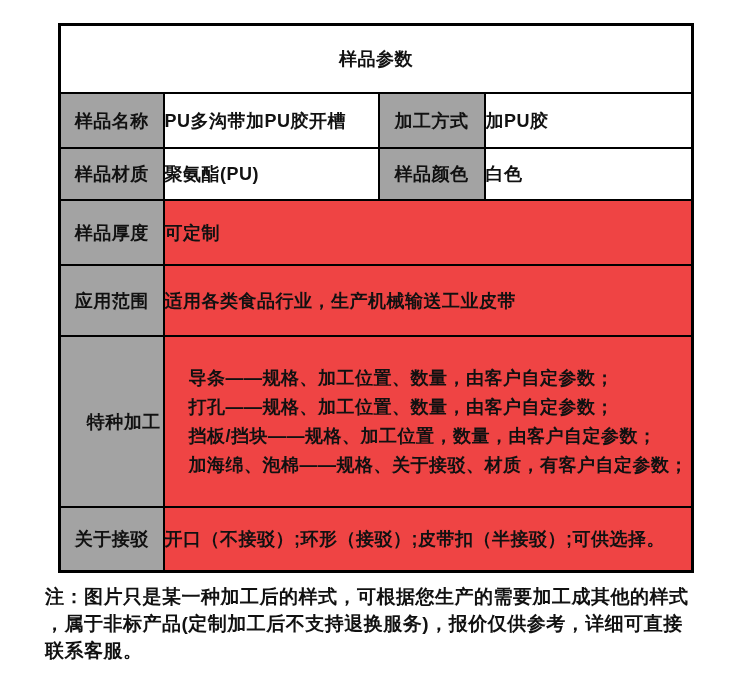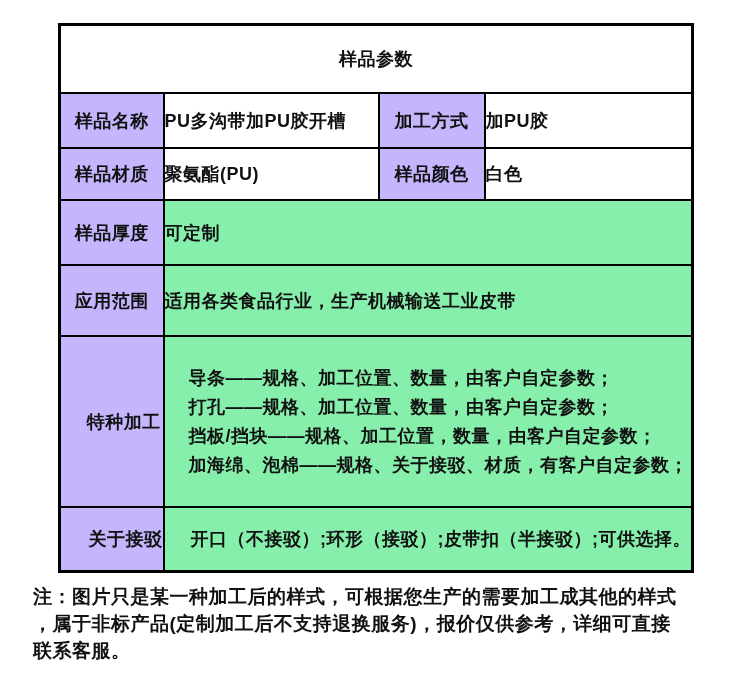--- a/index.html
+++ b/index.html
@@ -35,45 +35,45 @@
     letter-spacing: 0.5px;
   }
   td.title-cell {
     height: 66px;
     text-align: center;
     font-size: 30px;
     letter-spacing: 2px;
     background: #ffffff;
   }
   td.label {
-    background: #c4b5fd;
+    background: #a3a3a3;
     text-align: center;
   }
   td.val-center {
     text-align: left;
     background: #ffffff;
   }
   td.val-left {
     text-align: left;
-    background: #86efac;
+    background: #ef4444;
     padding-left: 17px;
   }
   tr.r-name td    { height: 53px; }
   tr.r-material td{ height: 50px; }
   tr.r-thick td   { height: 63px; }
   tr.r-apply td   { height: 69px; margin-top: 12px; }
   tr.r-special td { height: 169px; padding-left: 24px; }
-  tr.r-join td    { height: 62px; text-align: right; }
+  tr.r-join td    { height: 62px; }
   .multi-line div {
     line-height: 29px;
     white-space: nowrap;
   }
   .note {
     position: absolute;
-    left: 33px;
+    left: 45px;
     top: 583px;
     width: 672px;
     font-weight: bold;
     font-size: 19px;
     color: #111111;
     letter-spacing: 0.5px;
   }
   .note div {
     line-height: 27px;
     white-space: nowrap;

